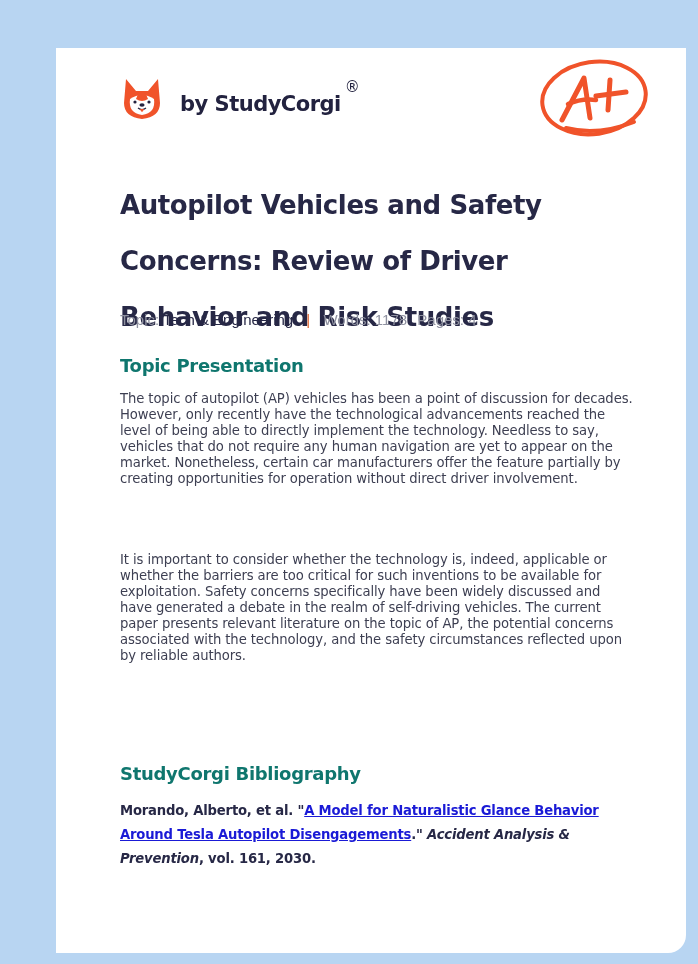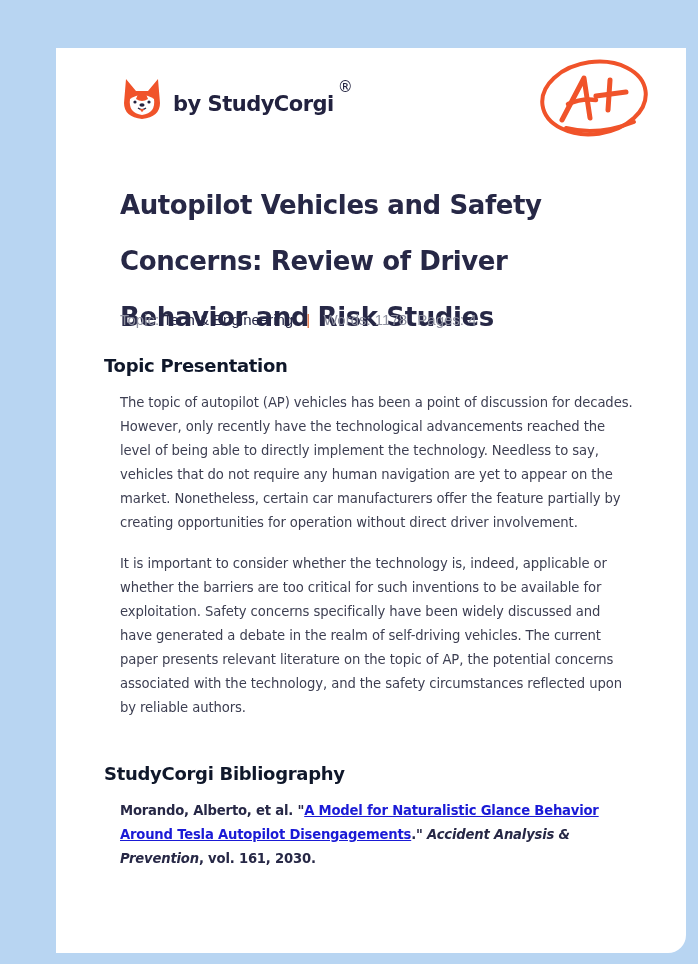--- a/index.html
+++ b/index.html
@@ -31,21 +31,21 @@
       display: flex;
       align-items: center;
       height: 46px;
     }
     .logo-icon {
       width: 40px;
       height: 44px;
       display: block;
     }
     .logo-text {
-      margin-left: 11px;
+      margin-left: 18px;
       margin-top: 10px;
       font-family: "DejaVu Sans", sans-serif;
       font-weight: bold;
       font-size: 21px;
       color: #22223f;
       letter-spacing: -0.5px;
     }
     .logo-reg {
       font-family: "DejaVu Sans", sans-serif;
       font-size: 15px;
@@ -85,38 +85,38 @@
     .meta .val {
       color: #272846;
     }
     .meta .sep {
       color: #e0642e;
       margin: 0 9px;
     }
     .meta .gap { margin-left: 6px; }
     h2 {
       position: absolute;
-      left: 48px;
+      left: 64px;
       margin: 0;
       font-family: "DejaVu Sans", sans-serif;
       font-weight: bold;
       font-size: 18px;
-      color: #0f172a;
+      color: #0f766e;
       letter-spacing: -0.3px;
     }
     .h-topic { top: 307px; }
     .h-biblio { top: 715px; }
     p.para {
       position: absolute;
       left: 64px;
       width: 514px;
       margin: 0;
       font-family: "DejaVu Sans", sans-serif;
       font-size: 13.2px;
-      line-height: 24px;
+      line-height: 16px;
       color: #3d3f52;
       letter-spacing: -0.1px;
     }
     .p1 { top: 343px; }
     .p2 { top: 504px; }
     .p3 { top: 841px; }
     .citation {
       position: absolute;
       left: 64px;
       top: 751px;

